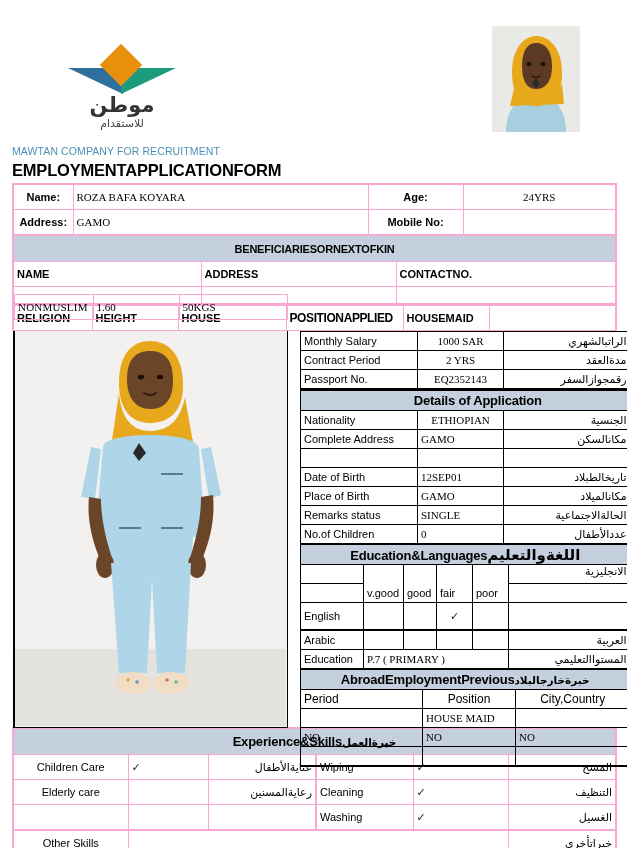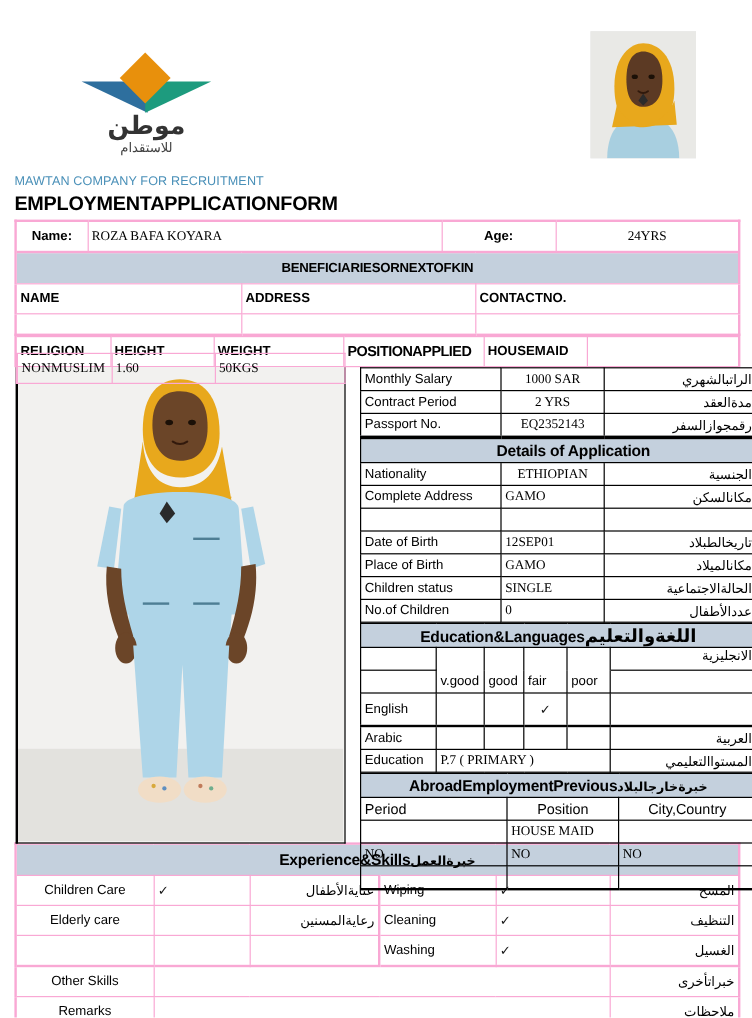--- a/index.html
+++ b/index.html
@@ -256,20 +256,26 @@
         <col style="width:95px">
         <col style="width:153px">
     </colgroup>
     <tbody>
         <tr>
       <td class="lbl-bold thick-top thick-left">Name:</td>
       <td class="serif-val thick-top">ROZA BAFA KOYARA</td>
       <td class="lbl-bold thick-top">Age:</td>
       <td class="serif-val-c thick-top thick-right">24YRS</td>
     </tr>
+    <tr>
+      <td class="lbl-bold thick-left">Address:</td>
+      <td class="serif-val">GAMO</td>
+      <td class="lbl-bold">Mobile No:</td>
+      <td class="serif-val-c thick-right"></td>
+    </tr>
   </tbody>
     </table>
 
   <table class="grid">
     <colgroup>
         <col style="width:188px">
         <col style="width:195px">
         <col style="width:220px">
       </colgroup>
     <tbody>
@@ -295,21 +301,21 @@
         <col style="width:86px">
         <col style="width:108px">
       <col style="width:117px">
         <col style="width:86px">
         <col style="width:127px">
     </colgroup>
     <tbody>
         <tr>
       <td class="colhead thick-left">RELIGION</td>
       <td class="colhead">HEIGHT</td>
-      <td class="colhead">WEIGHT</td>
+      <td class="colhead">HOUSE</td>
       <td class="colhead" style="font-size:12px;letter-spacing:-0.4px;">POSITIONAPPLIED</td>
       <td class="colhead">HOUSEMAID</td>
       <td class="ar thick-right"></td>
     </tr>
   </tbody>
     </table>
 
   <div class="mid" style="height:396px;">
 
     <div class="body-photo">
@@ -406,21 +412,21 @@
           <td class="field-lbl">Date of Birth</td>
           <td class="serif-val">12SEP01</td>
           <td class="ar thick-right">تاريخالطبلاد</td>
         </tr>
         <tr>
           <td class="field-lbl">Place of Birth</td>
           <td class="serif-val">GAMO</td>
           <td class="ar thick-right">مكانالميلاد</td>
         </tr>
         <tr>
-          <td class="field-lbl">Children status</td>
+          <td class="field-lbl">Remarks status</td>
           <td class="serif-val">SINGLE</td>
           <td class="ar thick-right">الحالةالاجتماعية</td>
         </tr>
         <tr>
           <td class="field-lbl">No.of Children</td>
           <td class="serif-val">0</td>
           <td class="ar thick-right">عددالأطفال</td>
         </tr>
       </tbody>
         </table>

